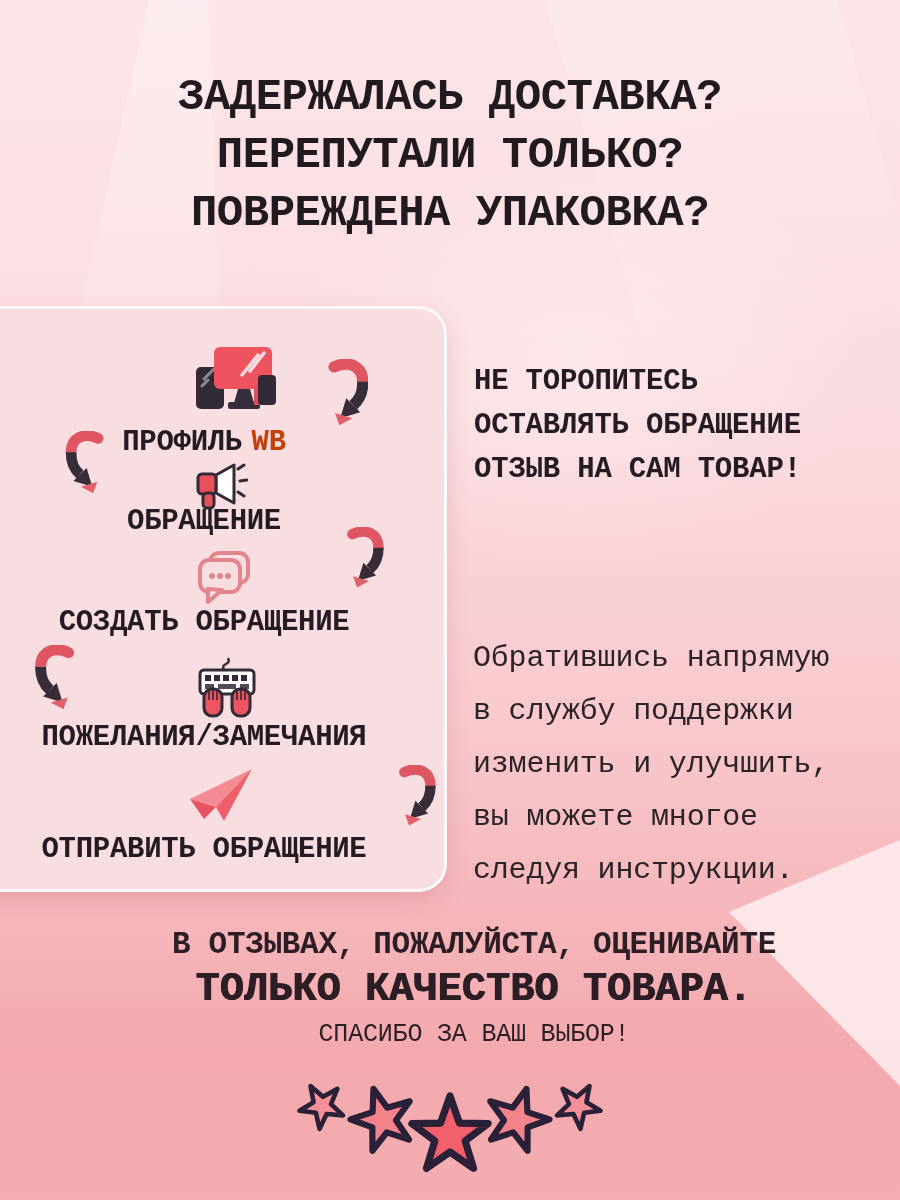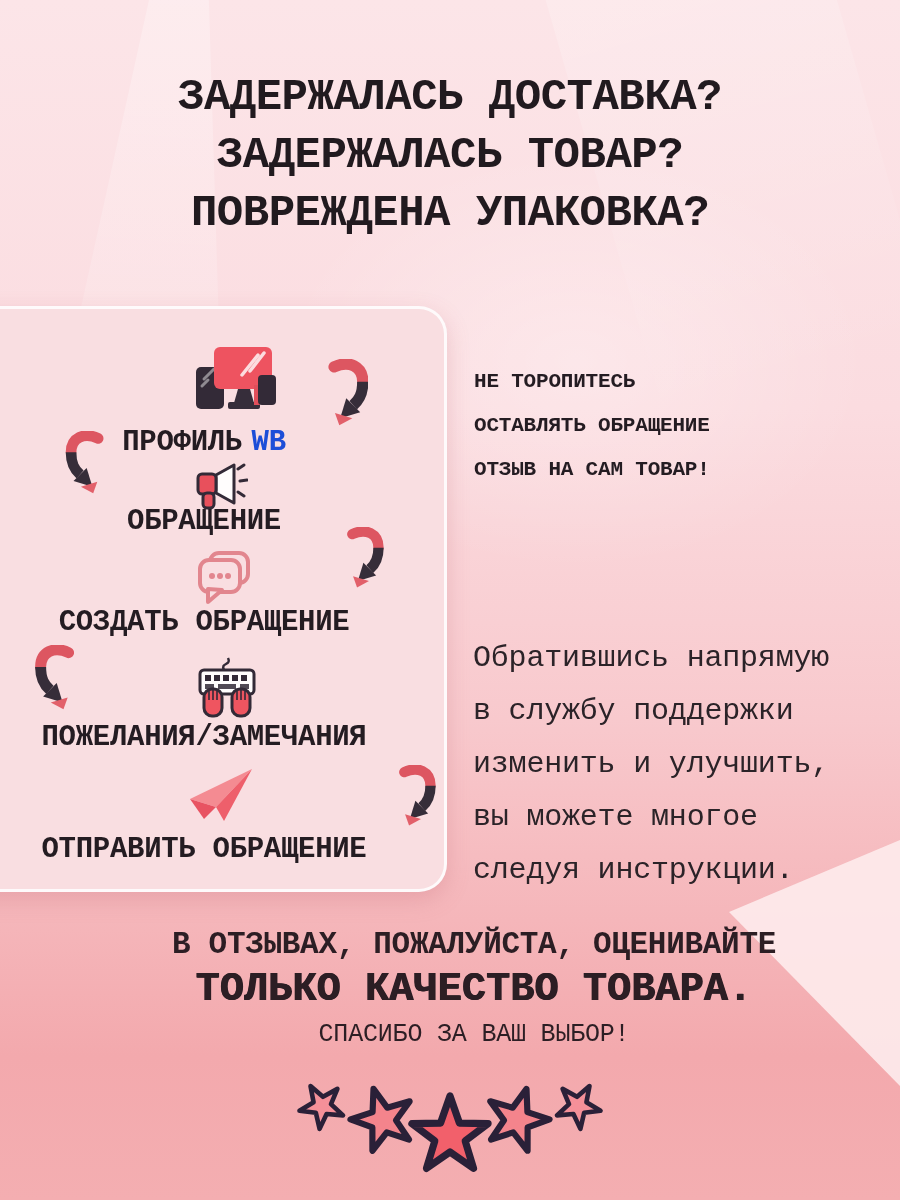--- a/index.html
+++ b/index.html
@@ -40,27 +40,27 @@
   .card {
     position:absolute; left:-45px; top:306px; width:492px; height:586px;
     background:#f9dee1; border:3px solid rgba(255,255,255,.85); border-radius:28px;
     box-shadow:0 8px 22px rgba(190,100,110,.25); box-sizing:border-box;
   }
   .card .abs { position:absolute; }
   .step-label {
     position:absolute; left:20px; width:452px; text-align:center;
     font-size:29px; font-weight:700; color:#241c22; letter-spacing:-0.3px; white-space:nowrap;
   }
-  .accent { color:#1d4ed8; margin-left:0.33em; }
+  .accent { color:#c2410c; margin-left:0.33em; }
   .zz { position:absolute; }
   .zz.left { transform:scaleX(-1); }
 
   .side-note {
     position:absolute; left:474px; top:360px; width:420px;
-    font-size:21px; line-height:44px; font-weight:700; color:#241c22; letter-spacing:-0.2px;
+    font-size:29px; line-height:44px; font-weight:700; color:#241c22; letter-spacing:-0.2px;
   }
   .description {
     position:absolute; left:473px; top:592px; width:425px;
     font-size:30px; line-height:53px; font-weight:400; color:#2b2328; letter-spacing:-0.2px;margin-top:40px;
   }
 
   .footer {
     position:absolute; top:922px; left:0; width:900px; text-align:center;
     color:#2c1e24; line-height:45px;margin-left:24px;
   }
@@ -88,21 +88,21 @@
     </defs>
   </svg>
 
   <div class="streak-a"></div>
   <div class="streak-b"></div>
   <div class="wedge"></div>
   <div class="glow"></div>
 
   <div class="heading">
     <div>ЗАДЕРЖАЛАСЬ ДОСТАВКА?</div>
-    <div>ЗАДЕРЖАЛАСЬ ТОВАР?</div>
+    <div>ПЕРЕПУТАЛИ ТОЛЬКО?</div>
     <div>ПОВРЕЖДЕНА УПАКОВКА?</div>
   </div>
 
   <div class="card">
 
     <svg class="abs" style="left:236px;top:36px" width="84" height="74" viewBox="0 0 84 74">
       <rect x="2" y="22" width="28" height="42" rx="5" fill="#332a37"></rect>
       <path d="M10,34 L20,24 M8,41 L14,35" stroke="rgba(255,255,255,.45)" stroke-width="3" stroke-linecap="round"></path>
       <rect x="20" y="2" width="58" height="42" rx="6" fill="#ee5360"></rect>
       <path d="M56,26 L70,8 M48,30 L64,10" stroke="rgba(255,255,255,.8)" stroke-width="3.5" stroke-linecap="round"></path>

